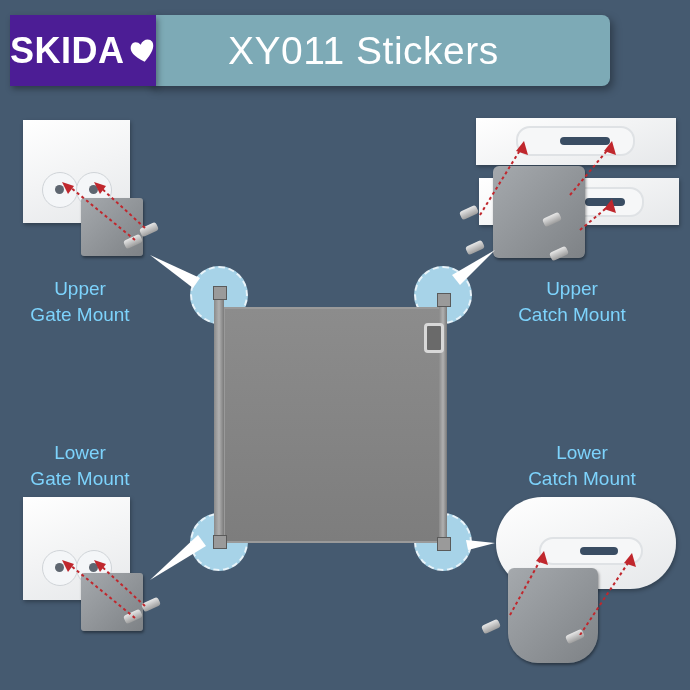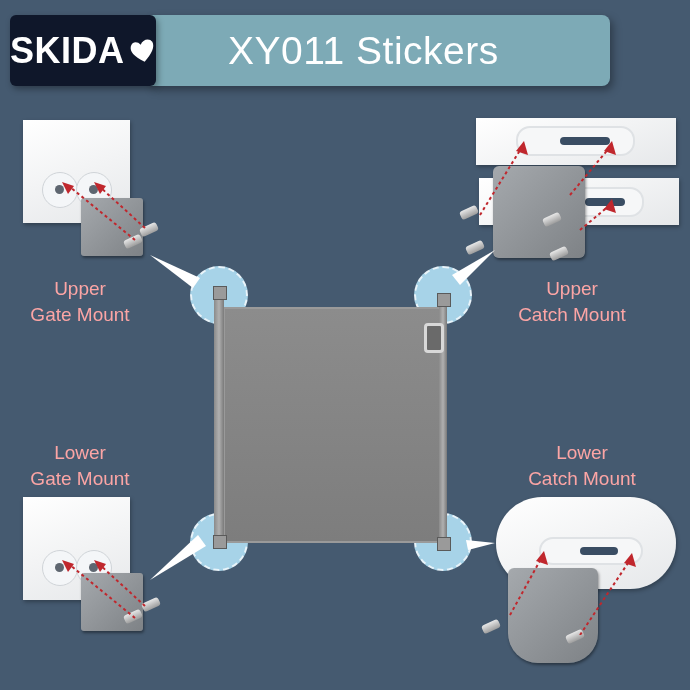--- a/index.html
+++ b/index.html
@@ -1,24 +1,24 @@
 <!DOCTYPE html>
 <html><head>
 <meta charset="utf-8">
 <style>
   html,body{margin:0;padding:0;}
   body{width:690px;height:690px;background:#455a70;position:relative;overflow:hidden;font-family:"Liberation Sans",sans-serif;}
   .abs{position:absolute;}
-  .brand{left:10px;top:15px;width:146px;height:71px;background:#0f172a;border-radius:6px;box-shadow:2px 3px 6px rgba(0,0,0,.35);z-index:2;display:flex;align-items:center;justify-content:center;}
+  .brand{left:10px;top:15px;width:146px;height:71px;background:#4c1d95;border-radius:0;box-shadow:2px 3px 6px rgba(0,0,0,.35);z-index:2;display:flex;align-items:center;justify-content:center;}
   .brand-text{color:#fff;font-weight:bold;font-size:36px;letter-spacing:0.5px;}
   .heart{width:30px;height:28px;margin-left:4px;}
   .title-bar{left:150px;top:15px;width:460px;height:71px;background:#7daab6;border-radius:0 8px 8px 0;box-shadow:3px 4px 8px rgba(0,0,0,.35);z-index:1;display:flex;align-items:center;}
   .title-text{color:#fff;font-size:39px;margin-left:78px;letter-spacing:.5px;}
   
-  .label{color:#fca5a5;font-size:19px;line-height:26px;text-align:center;}
+  .label{color:#7dd3fc;font-size:19px;line-height:26px;text-align:center;}
   
   .plate{background:linear-gradient(160deg,#ffffff,#e6e8ea);box-shadow:1px 2px 4px rgba(0,0,0,.3);}
   .rosette{width:34px;height:34px;border-radius:50%;background:#f4f6f8;border:1px solid #d0d4d8;}
   .rosette::after{content:"";position:absolute;left:12px;top:12px;width:9px;height:9px;border-radius:50%;background:#5e6670;}
   .bracket{background:linear-gradient(135deg,#a5a9ad,#7e8286);border-radius:3px;box-shadow:1px 2px 3px rgba(0,0,0,.4);}
   .slot-frame{border:2px solid #dfe2e5;border-radius:14px;background:#f6f7f8;}
   .slot{background:#3a4d63;border-radius:6px;height:8px;}
   .screw{width:18px;height:9px;background:linear-gradient(#e8e8e8,#9c9c9c);border-radius:3px;transform:rotate(-25deg);}
   .circle{width:54px;height:54px;border-radius:50%;background:#a7d3e8;border:2px dashed #e9f4fa;}
   

